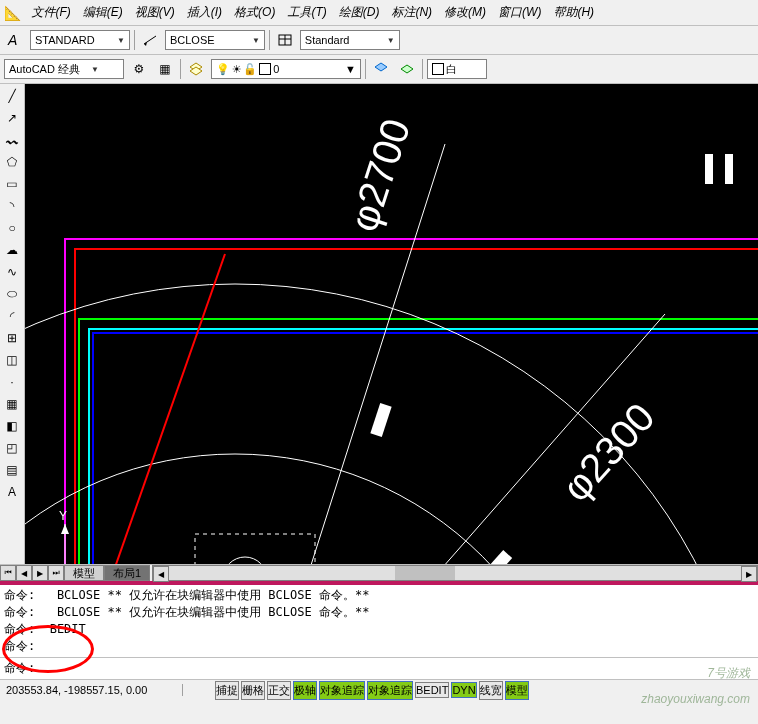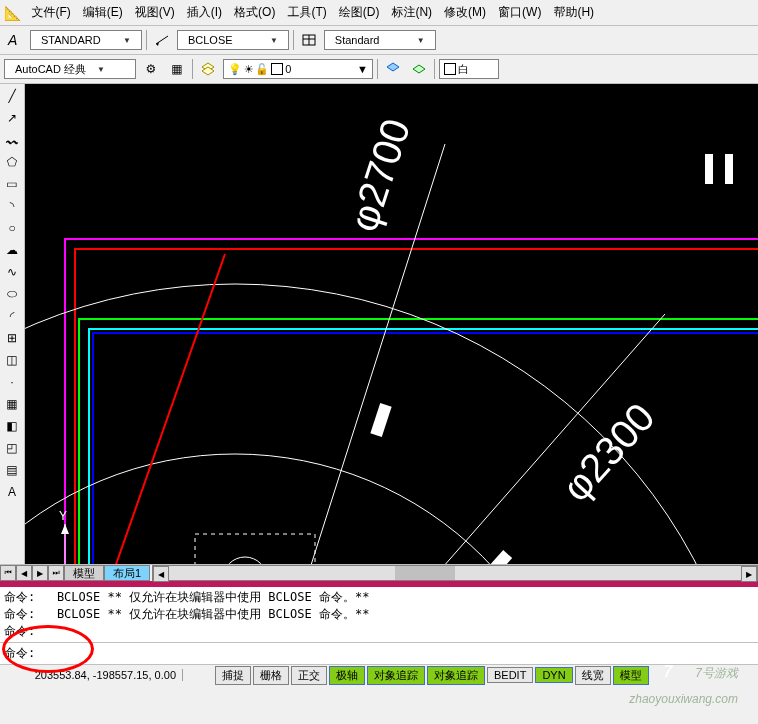--- a/index.html
+++ b/index.html
@@ -14,42 +14,42 @@
   }
   .menubar {
     display: flex;
     align-items: center;
     background: #f0f0f0;
     padding: 2px 4px;
     gap: 8px;
     border-bottom: 1px solid #c0c0c0;
   }
   .menubar .app-icon { font-size: 14px; }
-  .menubar .menu-item { cursor: pointer; padding: 2px 2px; }
+  .menubar .menu-item { cursor: pointer; padding: 2px 2px; font-style: italic; }
   .toolbar-row {
     display: flex;
     align-items: center;
     background: #f0f0f0;
     padding: 2px 4px;
     gap: 4px;
     border-bottom: 1px solid #c0c0c0;
     height: 24px;
   }
   .tb-icon {
     width: 20px; height: 20px;
     display: inline-flex; align-items:center; justify-content:center;
     border: 1px solid transparent;
     cursor: pointer;
   }
   .tb-dropdown {
     display: inline-flex; align-items:center;
     border: 1px solid #808080;
     background: #fff;
     height: 18px;
-    padding: 0 10px;
+    padding: 0 4px;
     font-size: 11px;
   }
   .tb-dropdown .dd-text { min-width: 80px; }
   .tb-dropdown .dd-arrow { font-size: 8px; padding-left:2px; color:#333;}
   .tb-sep { width:1px; background:#a0a0a0; height:20px; }
   .layer-swatch {
     display:inline-flex; align-items:center; gap:2px;
     border: 1px solid #808080; background:#fff; height:18px;
     padding: 0 4px; font-size:11px; min-width:50px;
   }
@@ -69,62 +69,61 @@
     display:flex; align-items:center; background:#f0f0f0;
     border-top:1px solid #c0c0c0; height:16px;
   }
   .scrollbtn {
     width:14px; height:14px; border:1px solid #808080;
     background:#e0e0e0; display:inline-flex;
     align-items:center; justify-content:center;
     font-size:8px; cursor:pointer;
   }
   .tab {
-    padding: 0 8px; border:1px solid #808080; background:#7dd3fc;
+    padding: 0 8px; border:1px solid #808080; background:#737373;
     font-size:11px; height:14px; line-height:14px; cursor:pointer;
   }
   .tab.active { background:#d0d0d0; }
   .hscrollbar {
     flex:1; height:14px; background:#e0e0e0; border:1px solid #808080; margin-left:2px;
     position:relative;
   }
   .hscrollbar .thumb { position:absolute; left:40%; width:60px; height:100%; background:#c0c0c0;}
   .cmd-area {
-    background:#fff; border-top:6px solid #be185d;
+    background:#fff; border-top:4px solid #be185d;
     font-family: SimSun, monospace; font-size:12px;
     padding:2px 4px;
   }
   .cmd-line { white-space: pre; }
   .cmd-input-row {
     display:flex; background:#fff; border-top:1px solid #c0c0c0;
     padding:2px 4px; font-family:SimSun,monospace; font-size:12px;
   }
   .cmd-input { border:none; outline:none; flex:1; font:inherit;}
   .statusbar {
     display:flex; align-items:center; background:#f0f0f0;
     border-top:1px solid #c0c0c0; font-size:11px; height:20px;
   }
   .coords {
     padding: 0 6px; border-right:1px solid #a0a0a0;
     min-width:170px;
-    text-align:right;
   }
   .status-btn {
-    padding:1px 6px; border:1px solid #808080; background:#e8e8e8;
+    padding:1px 0; border:1px solid #808080; background:#e8e8e8;
     margin-left:2px; cursor:pointer;
   }
   .status-btn.active { background:#84cc16; border-color:#4070c0;}
   .anno-ellipse {
     position:absolute;
     border:3px solid red;
     border-radius:50%;
     pointer-events:none;
   }
   .watermark {
-    position:absolute; right:20px; bottom:18px;
+    position:absolute; right:8px; bottom:18px;
     font-size:12px; color:#97b090;
     font-style:italic; pointer-events:none;
     text-align:right;
     opacity:0.9;
   }
   .watermark .logo {
     display:inline-flex; align-items:center; justify-content:center;
     width:40px; height:40px; border-radius:50%;
     font-size:16px; font-weight:bold;
     color:#fff; margin-right:4px;
@@ -300,20 +299,21 @@
   <div class="hscrollbar">
     <span class="scrollbtn" style="position:absolute;left:0">◀</span>
     <div class="thumb"></div>
     <span class="scrollbtn" style="position:absolute;right:0">▶</span>
   </div>
 </div>
 
 <div class="cmd-area">
   <div class="cmd-line">命令:   BCLOSE ** 仅允许在块编辑器中使用 BCLOSE 命令。**</div>
   <div class="cmd-line">命令:   BCLOSE ** 仅允许在块编辑器中使用 BCLOSE 命令。**</div>
+  <div class="cmd-line">命令:  BEDIT</div>
   <div class="cmd-line">命令:</div>
 </div>
 
 <div class="cmd-input-row">
   <span>命令:</span>
   <input class="cmd-input" style="">
 </div>
 
 <div class="statusbar">
   <span class="coords">203553.84, -198557.15, 0.00</span>

